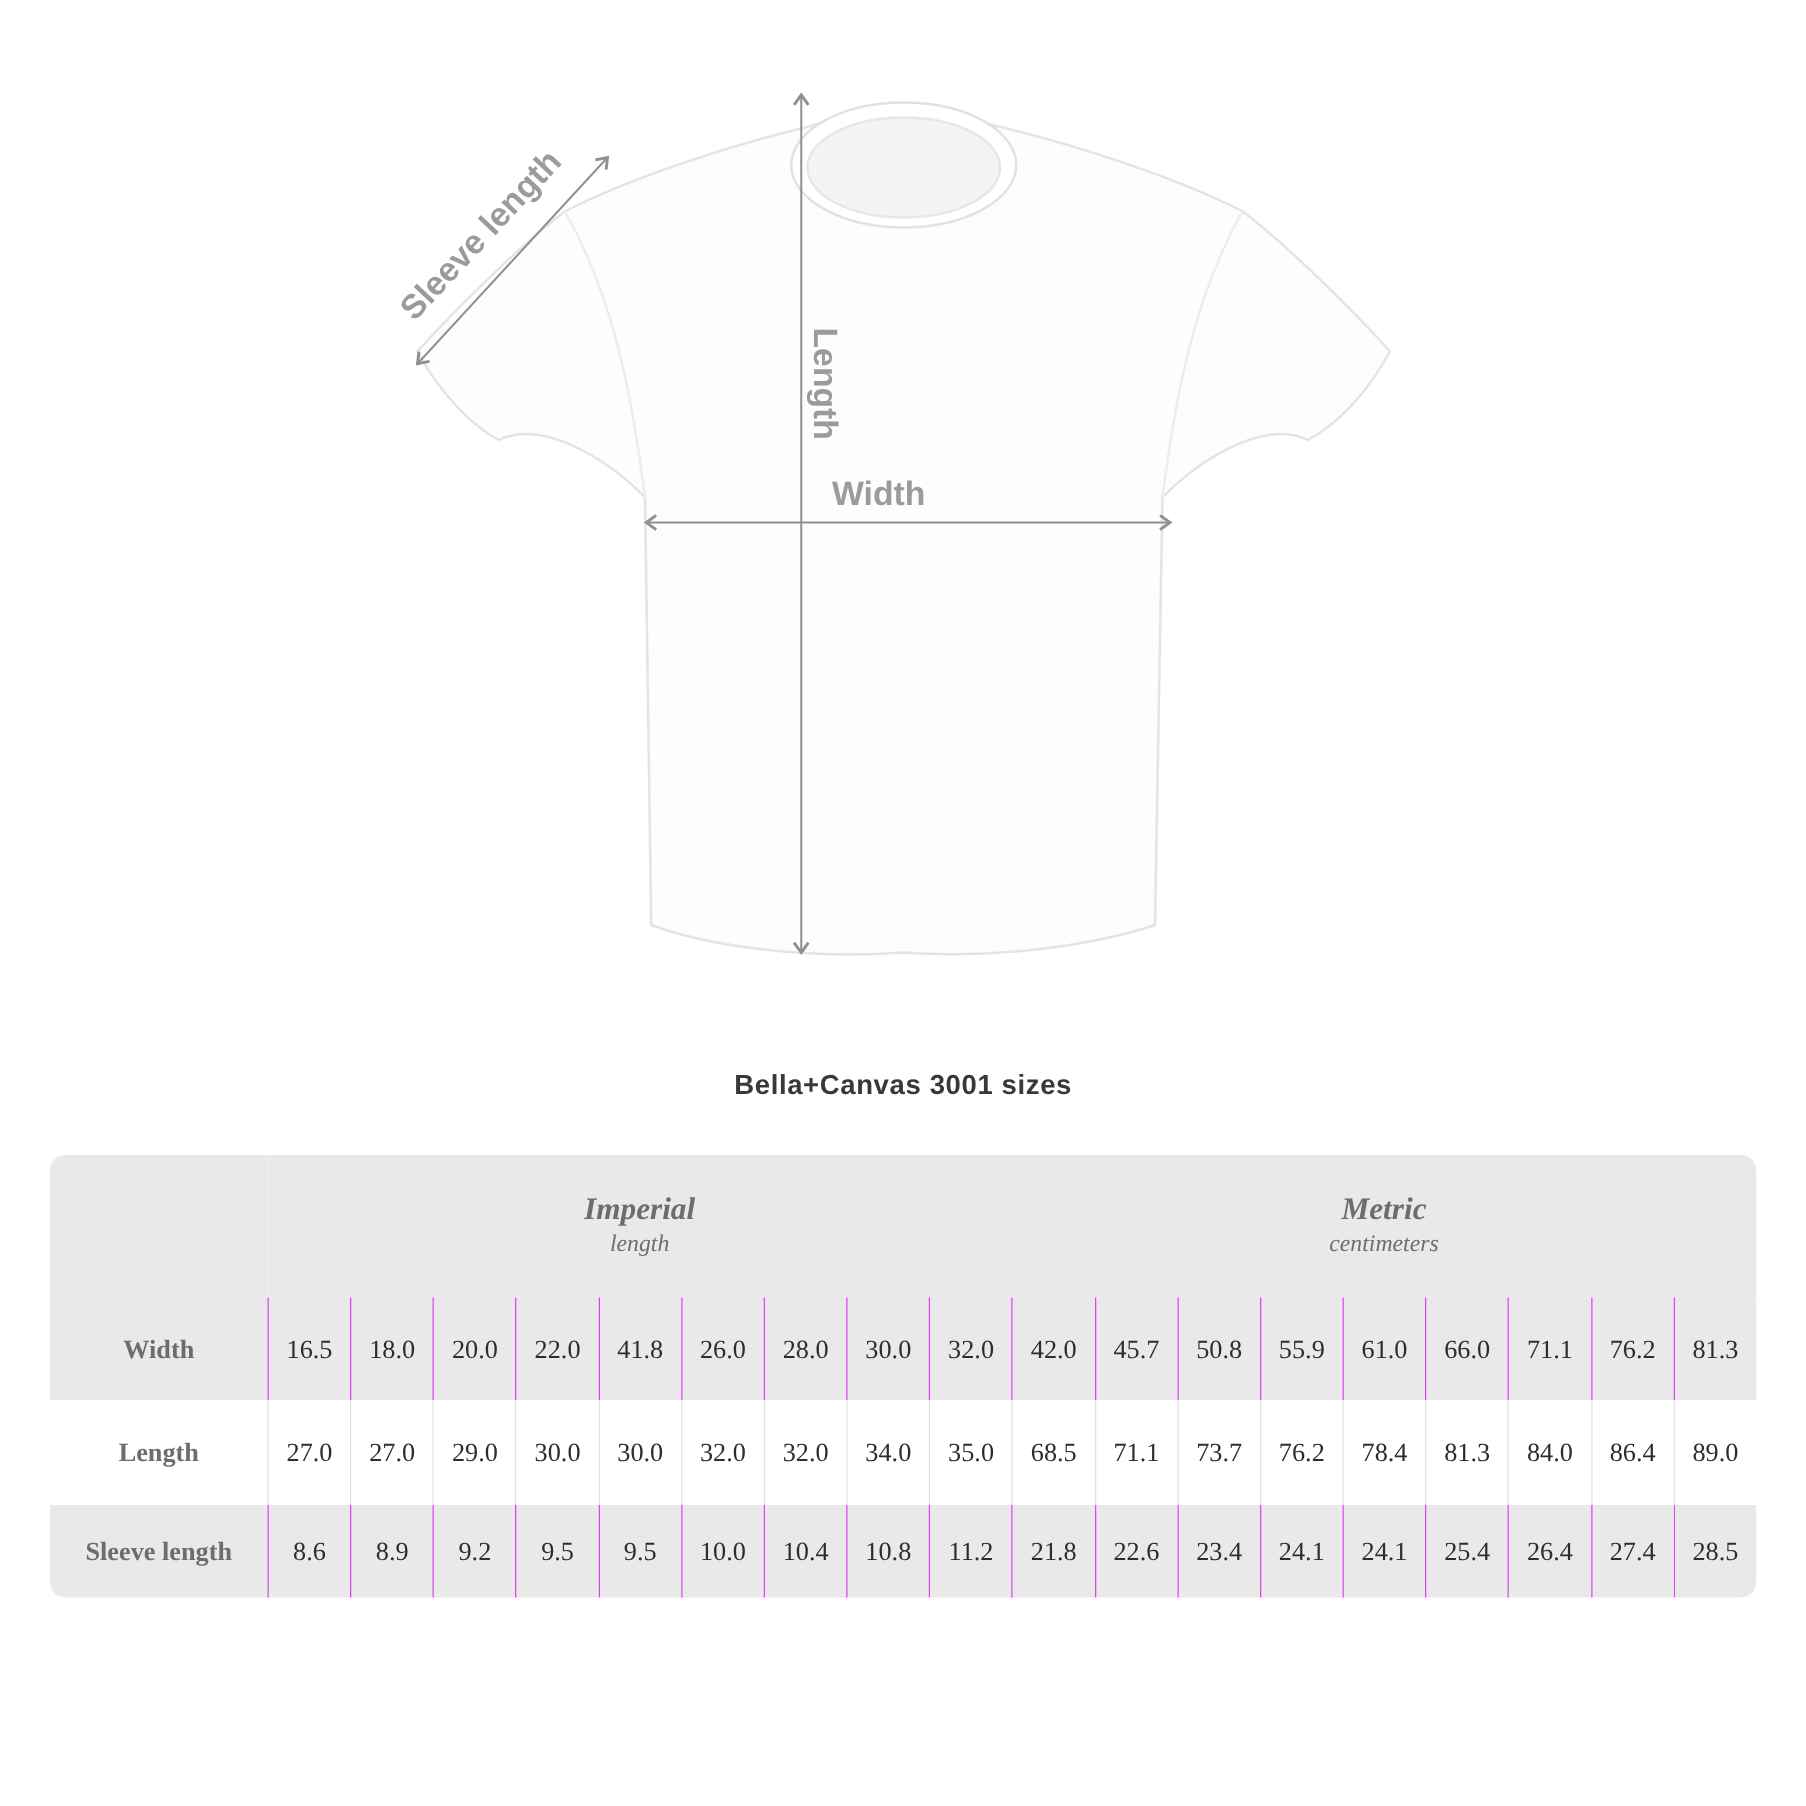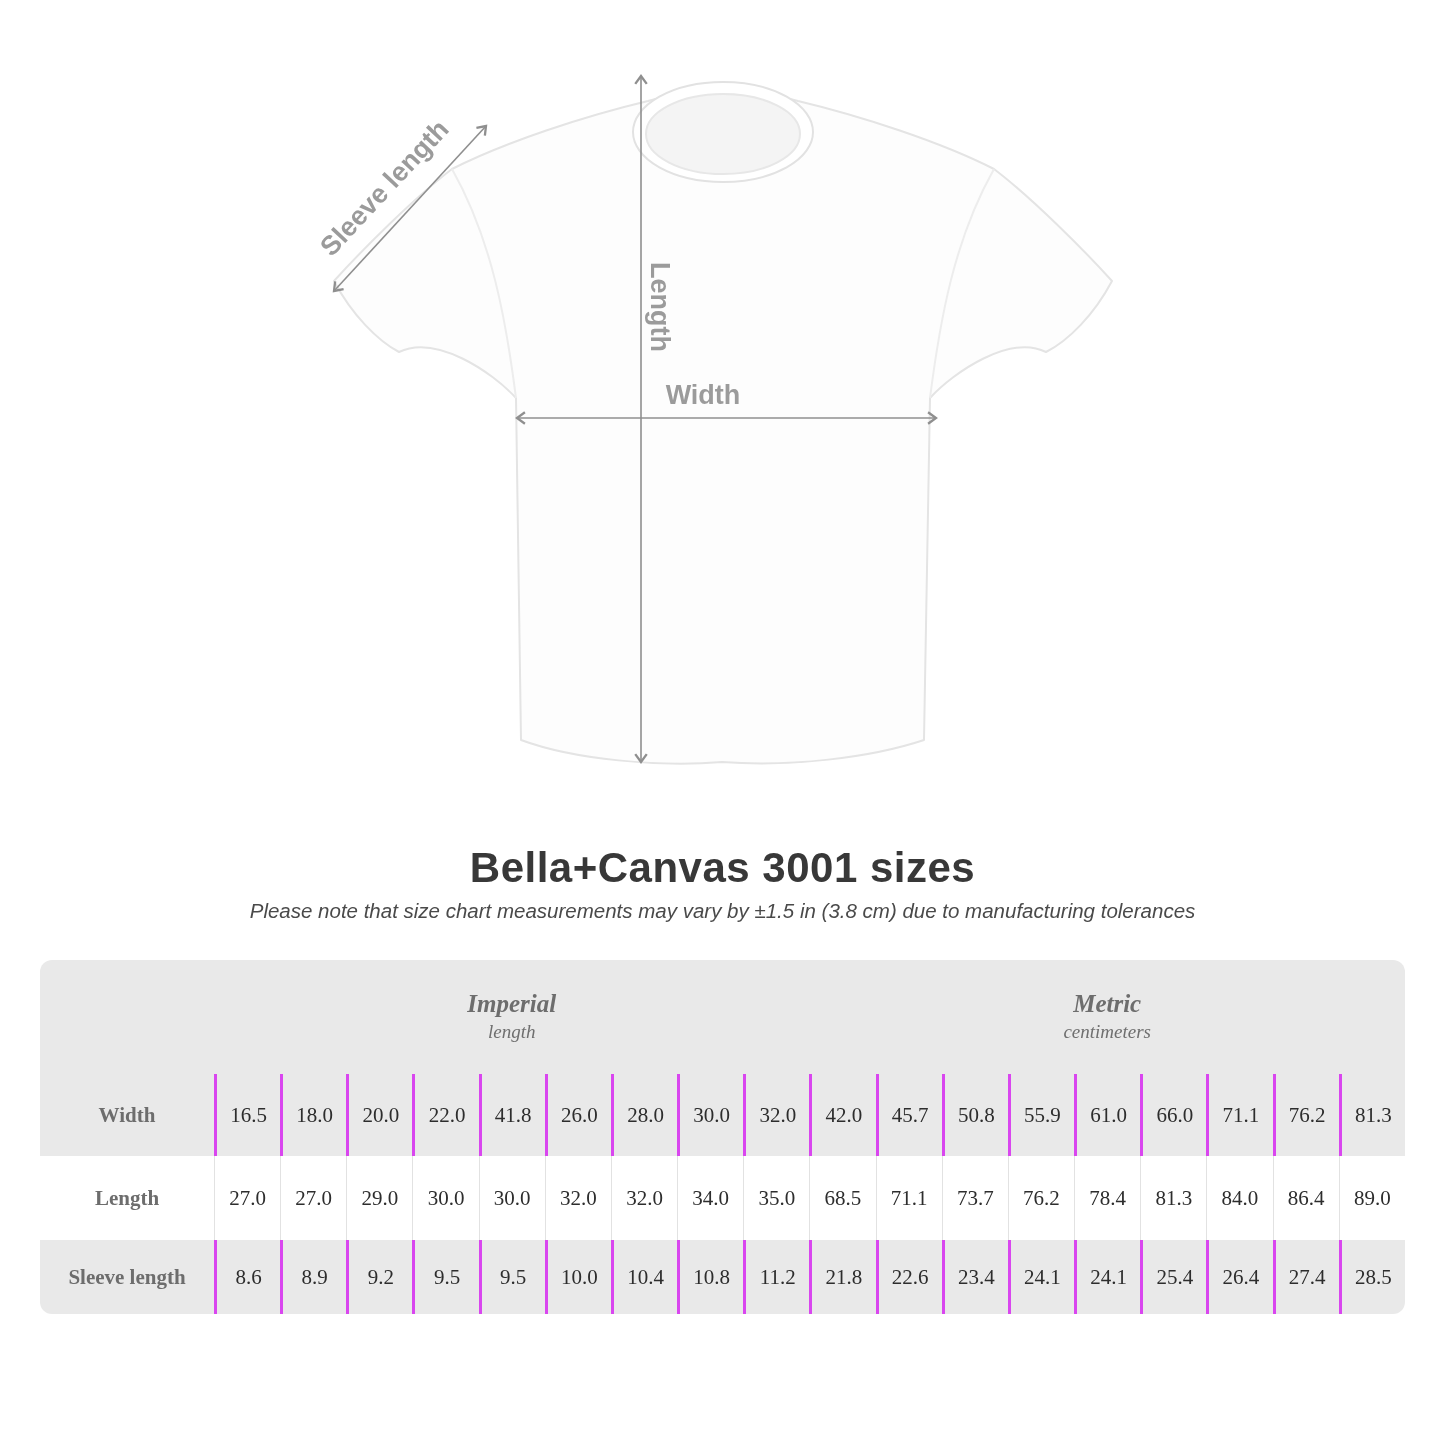--- a/index.html
+++ b/index.html
@@ -15,21 +15,21 @@
     width:1445px;height:1445px;
     background:#ffffff;
     font-family:"Liberation Sans","DejaVu Sans",sans-serif;
     overflow:hidden;
   }
   .figure{position:relative;width:1445px;height:832px;}
   .figure svg{display:block;}
 
   .title-block{text-align:center;margin-top:16px;}
   .page-title{
-    font-size:42px;font-weight:bold;color:var(--title-dark);
+    font-size:22px;font-weight:bold;color:var(--title-dark);
     margin:0;line-height:40px;letter-spacing:.5px;
   }
   .page-subtitle{
     font-size:20.5px;font-style:italic;color:#4a4a4a;
     margin:10px 0 0 0;line-height:26px;
   }
 
   table.size-table{
     border-collapse:separate;border-spacing:0;
     table-layout:fixed;
@@ -50,21 +50,21 @@
   }
   .group-unit{
     font-size:19px;font-style:italic;color:#6f6f6f;line-height:26px;
   }
 
   
   tr.r-white td{background:#ffffff;}
   tr.r-gray  td{background:var(--gray-band);}
   td.cell{vertical-align:middle;text-align:center;}
   tr.r-white td.cell + td.cell{border-left:1px solid #e2e2e2;}
-  tr.r-gray  td.cell + td.cell{border-left:3px solid #d946ef;}
+  tr.r-gray  td.cell + td.cell{border-left:1px solid #d946ef;}
   tr.r-white td.group-start{border-left:2px solid #d8d8d8;}
   tr.r-gray  td.group-start{border-left:2px solid #e2e2e2;}
 
   td.row-label{
     font-size:21px;font-weight:bold;color:var(--label-gray);
   }
   td.size-cell{
     font-size:20px;font-weight:bold;color:var(--label-gray);
   }
   td.value-cell{
@@ -116,21 +116,20 @@
     <g fill="#9b9b9b" font-family="Liberation Sans, DejaVu Sans, sans-serif" font-weight="bold" font-size="27">
       <text transform="translate(651 262) rotate(90)">Length</text>
       <text x="703" y="404" text-anchor="middle">Width</text>
       <text transform="translate(391 194) rotate(-47)" text-anchor="middle">Sleeve length</text>
     </g>
   </svg>
 </div>
 
 <div class="title-block">
   <h1 class="page-title">Bella+Canvas 3001 sizes</h1>
-  <p class="page-subtitle">Please note that size chart measurements may vary by ±1.5 in (3.8 cm) due to manufacturing tolerances</p>
 </div>
 
 <table class="size-table">
   <colgroup>
     <col class="col-label">
   </colgroup>
   <thead>
     <tr class="band-row">
       <td class="band-corner-left"></td>
       <td colspan="9">

